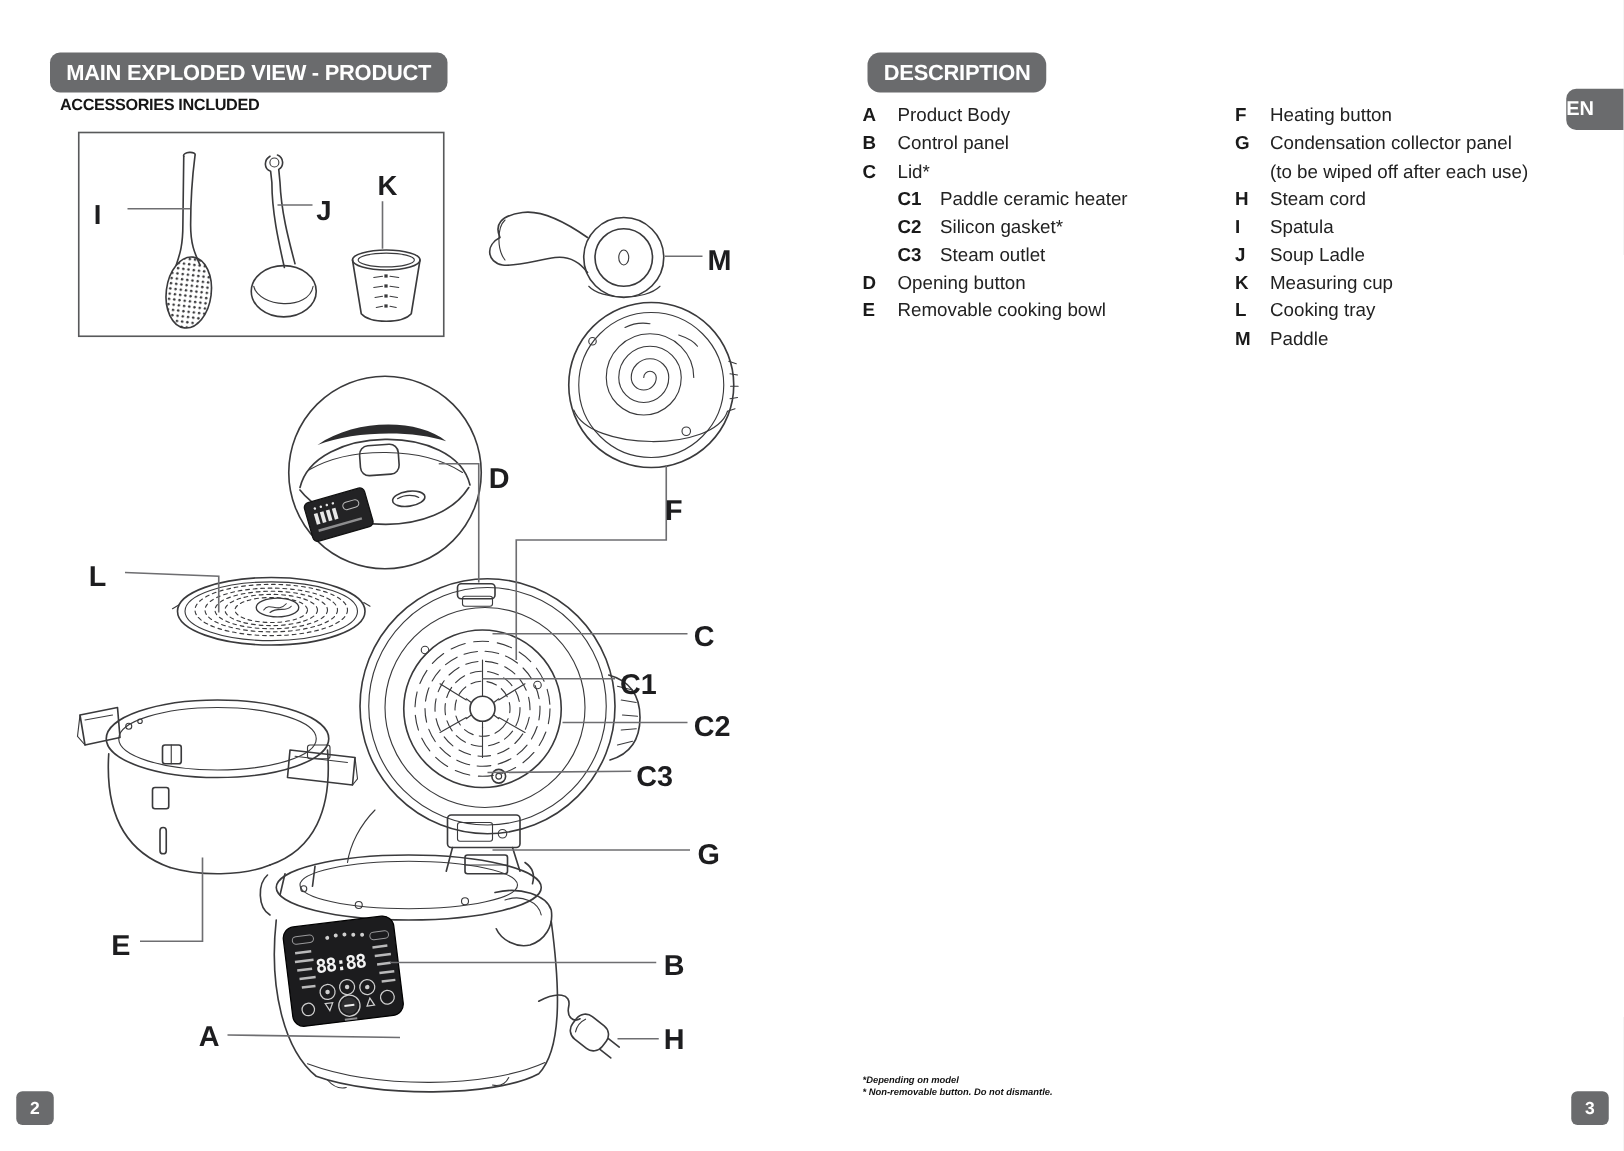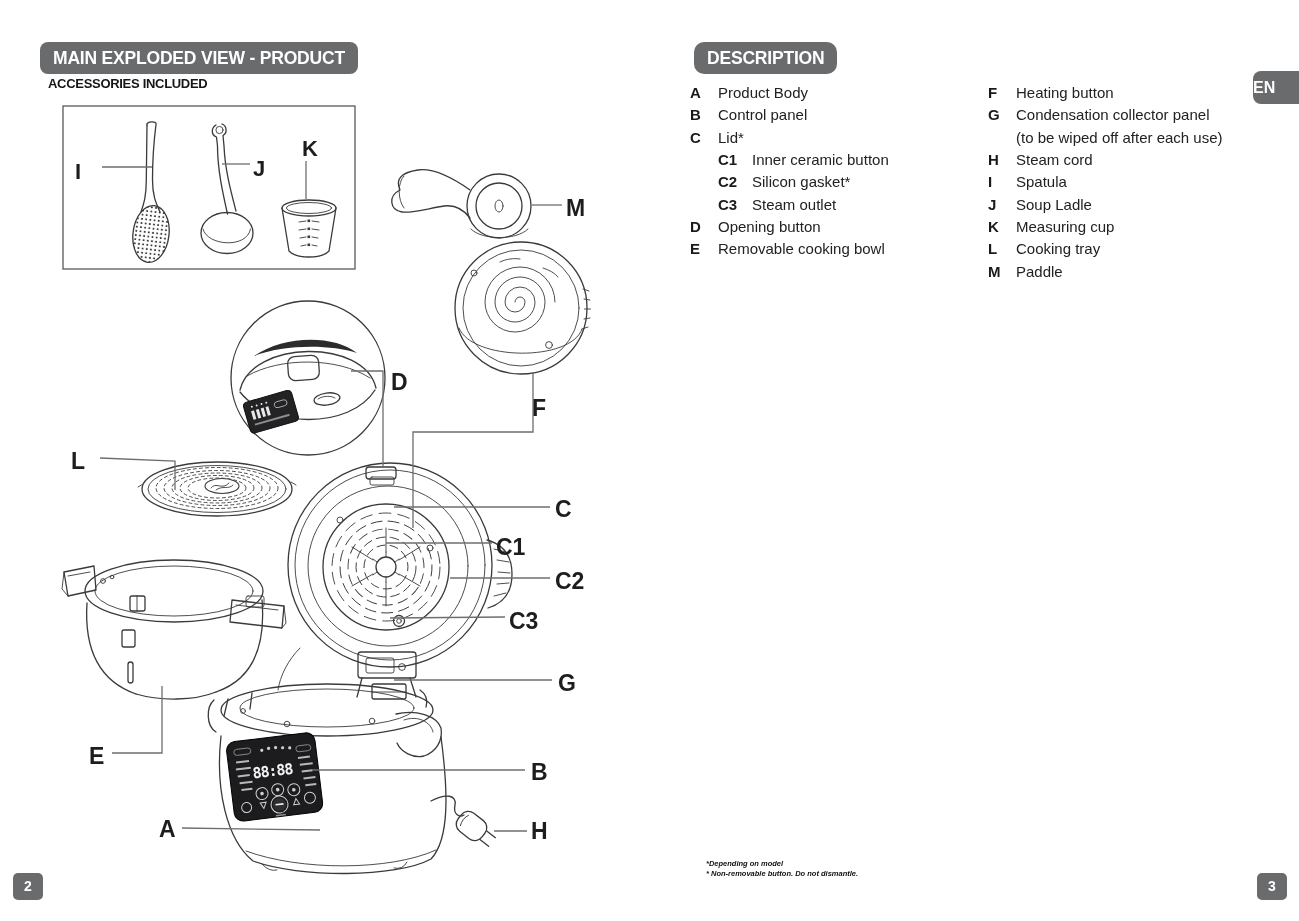--- a/index.html
+++ b/index.html
@@ -22,21 +22,21 @@
   .dcol{position:absolute;top:82px;}
   #dcol-left{left:690px;width:296px;}
   #dcol-right{left:988px;width:300px;}
   .drow{display:flex;line-height:22.35px;font-size:15px;color:#222;}
   .dkey{width:28px;font-weight:700;flex:none;color:#1a1a1a;}
   .drow.sub{padding-left:28px;}
   .drow.sub .dkey{width:34px;}
   .cont1{padding-left:62px;}   
   .cont2{padding-left:28px;}   
   #footnotes{position:absolute;left:690px;top:859px;font-size:7.5px;font-weight:700;
-         font-style:italic;line-height:10px;color:#111;margin-left:16px;}
+         font-style:italic;line-height:10px;color:#111;}
   svg{position:absolute;left:0;top:0;}
   .ln{stroke:#3a3a3c;stroke-width:1.3;fill:none;stroke-linecap:round;stroke-linejoin:round;}
   .thin{stroke:#3a3a3c;stroke-width:0.9;fill:none;stroke-linecap:round;}
   .lead{stroke:#6e6e71;stroke-width:1.3;fill:none;}
   .lbl{font:700 23px "Liberation Sans",sans-serif;fill:#1d1d1f;}
   .lbl-s{font:700 22px "Liberation Sans",sans-serif;fill:#1d1d1f;}
   .disp{font:700 15px "DejaVu Sans Mono",monospace;fill:#f4f4f4;letter-spacing:-1px;}
 </style>
 </head>
 <body>
@@ -359,21 +359,21 @@
     <div class="drow">
         <span class="dkey">B</span>
         <span class="dtext">Control panel</span>
       </div>
     <div class="drow">
         <span class="dkey">C</span>
         <span class="dtext">Lid*</span>
       </div>
     <div class="drow sub">
         <span class="dkey">C1</span>
-        <span class="dtext">Inner ceramic button</span>
+        <span class="dtext">Paddle ceramic heater</span>
       </div>
     <div class="drow sub">
         <span class="dkey">C2</span>
         <span class="dtext">Silicon gasket*</span>
       </div>
     <div class="drow sub">
         <span class="dkey">C3</span>
         <span class="dtext">Steam outlet</span>
       </div>
     <div class="drow">

